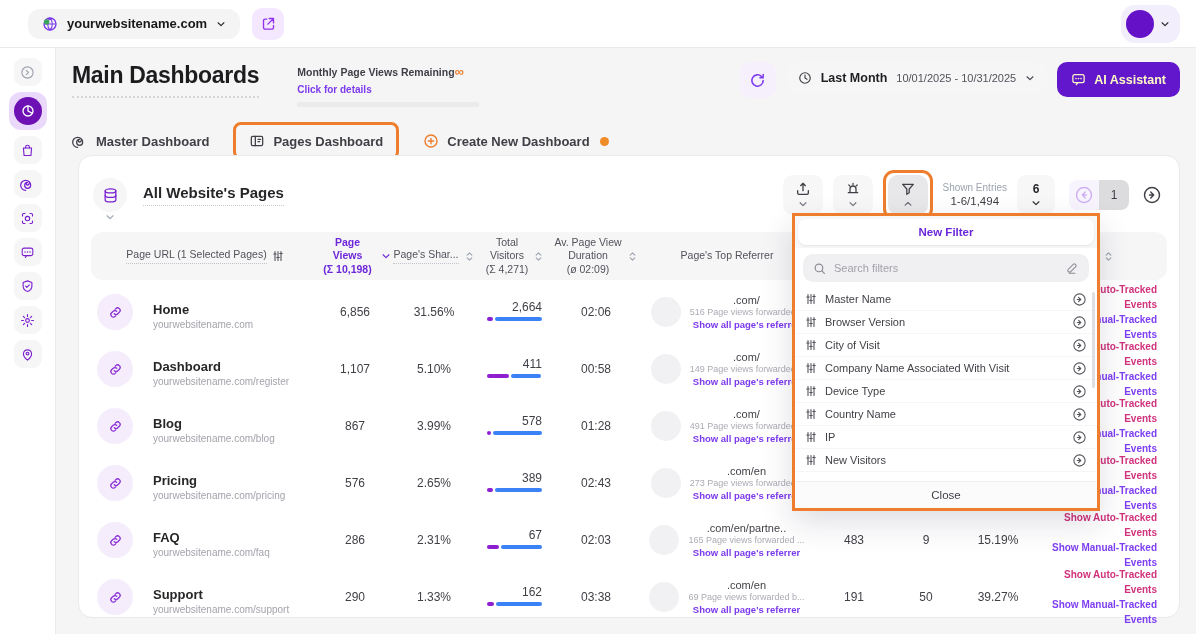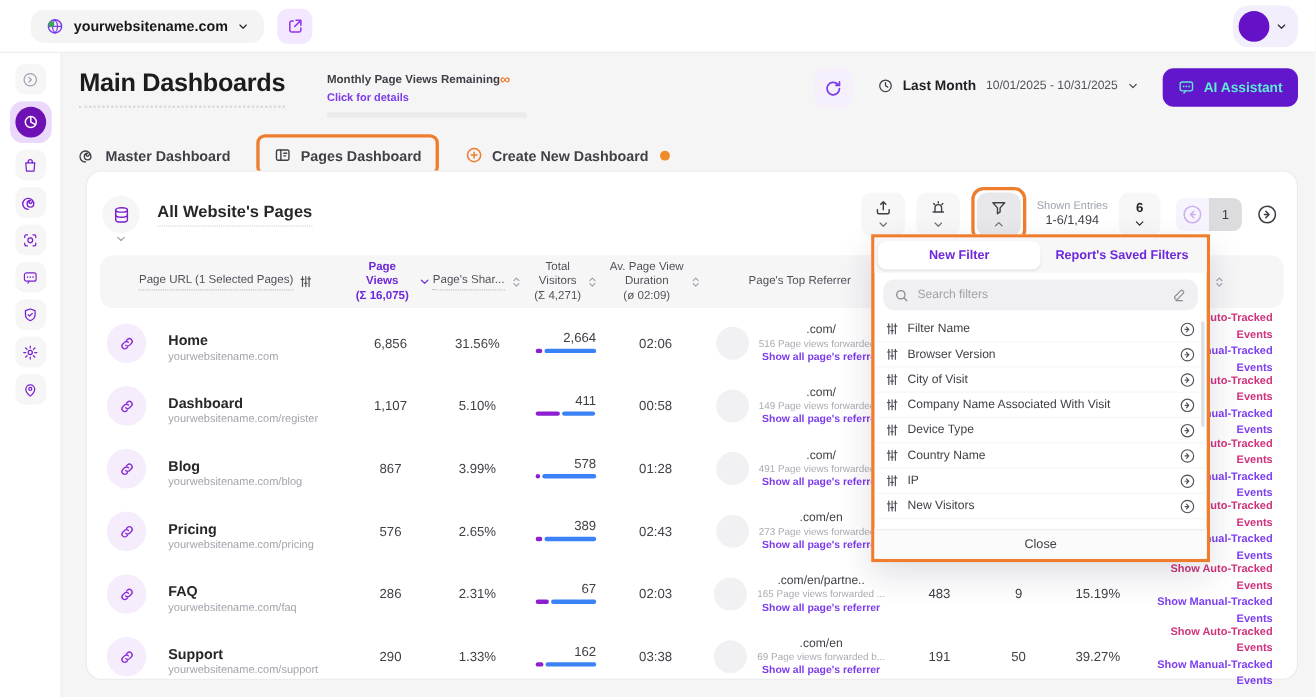--- a/index.html
+++ b/index.html
@@ -30,21 +30,21 @@
   .quota-top { display:flex; align-items:center; justify-content:flex-start; }
   .quota-label { font-size:10.5px; font-weight:700; color:#3f3f46; }
   .quota-inf { color:#ee7d2e; font-size:13px; font-weight:800; }
   .quota-link { font-size:10px; color:#7c3aed; font-weight:600; margin-top:1px; display:inline-block; cursor:pointer; }
   .quota-bar { height:5px; background:#ebebed; border-radius:3px; margin-top:5px; }
   .head-controls { margin-left:auto; display:flex; align-items:flex-start; gap:10px; }
   .refresh-btn { width:36px; height:36px; border-radius:10px; background:#f6f0fd; color:#7c3aed; display:flex; align-items:center; justify-content:center; cursor:pointer; }
   .date-pill { display:flex; align-items:center; gap:9px; background:#f6f6f7; border-radius:10px; padding:9px 12px; cursor:pointer; color:#3f3f46; }
   .date-pill .period { font-size:12.5px; font-weight:700; color:#1f1f23; }
   .date-pill .range { font-size:11px; color:#52525b; }
-  .ai-btn { display:flex; align-items:center; gap:8px; background:#6217cc; color:#5eead4; border-radius:10px; padding:10px 14px; font-size:12.5px; font-weight:700; cursor:pointer; }
+  .ai-btn { display:flex; align-items:center; gap:8px; background:#6217cc; color:#fef9c3; border-radius:10px; padding:10px 14px; font-size:12.5px; font-weight:700; cursor:pointer; }
 
   .tabs-row { display:flex; align-items:center; gap:24px; margin-top:12px; height:44px; }
   .tab { display:flex; align-items:center; gap:8px; font-size:13px; font-weight:600; color:#3f3f46; cursor:pointer; }
   .annot-tab { border:3px solid #ee7d2e; border-radius:8px; padding:8px 13px; }
   .create-dot { width:9px; height:9px; border-radius:50%; background:#f08c28; margin-left:2px; }
 
   
   .card { position:absolute; left:78px; top:155px; width:1102px; height:463px; background:#fff; border:1px solid #eaeaec; border-radius:14px; z-index:1; }
   .card-head { display:flex; align-items:center; padding:14px 14px 6px 14px; }
   .report-ic { width:34px; height:34px; border-radius:50%; background:#f6f6f7; display:flex; align-items:center; justify-content:center; color:#7a1fd0; position:relative; cursor:pointer; }
@@ -404,21 +404,21 @@
       <span class="dotted-u">Page URL (1 Selected Pages)</span>
       <span class="ic">
           <svg width="12" height="12" viewBox="0 0 24 24" fill="none" stroke="currentColor" stroke-width="2.2" stroke-linecap="round" stroke-linejoin="round">
             <path d="M6 3v18M12 3v18M18 3v18M3.5 8h5M9.5 15h5M15.5 7h5"></path>
           </svg>
         </span>
     </div>
     <div class="th purple">
       <span class="stack">
         <span>Page Views</span>
-        <span>(Σ 16,075)</span>
+        <span>(Σ 10,198)</span>
       </span>
       <span class="ic">
           <svg width="10" height="10" viewBox="0 0 24 24" fill="none" stroke="currentColor" stroke-width="2.6" stroke-linecap="round" stroke-linejoin="round">
             <path d="M5 9l7 7 7-7"></path>
           </svg>
         </span>
     </div>
     <div class="th">
       <span class="dotted-u">Page's Shar...</span>
       <span class="ic sort-ic">
@@ -725,21 +725,20 @@
       <div class="ev-auto">Show Auto-Tracked Events</div>
       <div class="ev-man">Show Manual-Tracked Events</div>
     </div>
   </div>
     </div>
 </div>
 
 <div class="fpanel">
   <div class="fp-tabs">
     <div class="fp-tab active">New Filter</div>
-    <div class="fp-tab">Report's Saved Filters</div>
   </div>
   <div class="fp-search">
     <span class="ic">
         <svg width="13" height="13" viewBox="0 0 24 24" fill="none" stroke="currentColor" stroke-width="2.2" stroke-linecap="round" stroke-linejoin="round">
           <circle cx="11" cy="11" r="7"></circle>
           <path d="M16.5 16.5L21 21"></path>
         </svg>
       </span>
     <input type="text" placeholder="Search filters" style="">
     <span class="ic">
@@ -750,21 +749,21 @@
   </div>
   <div class="fp-list">
     <div class="fp-scroll"></div>
 
   <div class="fp-item">
     <span class="ic lic">
           <svg width="12" height="12" viewBox="0 0 24 24" fill="none" stroke="currentColor" stroke-width="2.2" stroke-linecap="round" stroke-linejoin="round">
             <path d="M6 3v18M12 3v18M18 3v18M3.5 8h5M9.5 15h5M15.5 7h5"></path>
           </svg>
         </span>
-    <span class="lab">Filter Name</span>
+    <span class="lab">Master Name</span>
     <span class="ic go">
           <svg width="15" height="15" viewBox="0 0 24 24" fill="none" stroke="currentColor" stroke-width="1.7" stroke-linecap="round" stroke-linejoin="round">
             <circle cx="12" cy="12" r="9"></circle>
             <path d="M10.5 8.5L14 12l-3.5 3.5M8.5 12H14"></path>
           </svg>
         </span>
   </div>
   <div class="fp-item">
     <span class="ic lic">
           <svg width="12" height="12" viewBox="0 0 24 24" fill="none" stroke="currentColor" stroke-width="2.2" stroke-linecap="round" stroke-linejoin="round">

